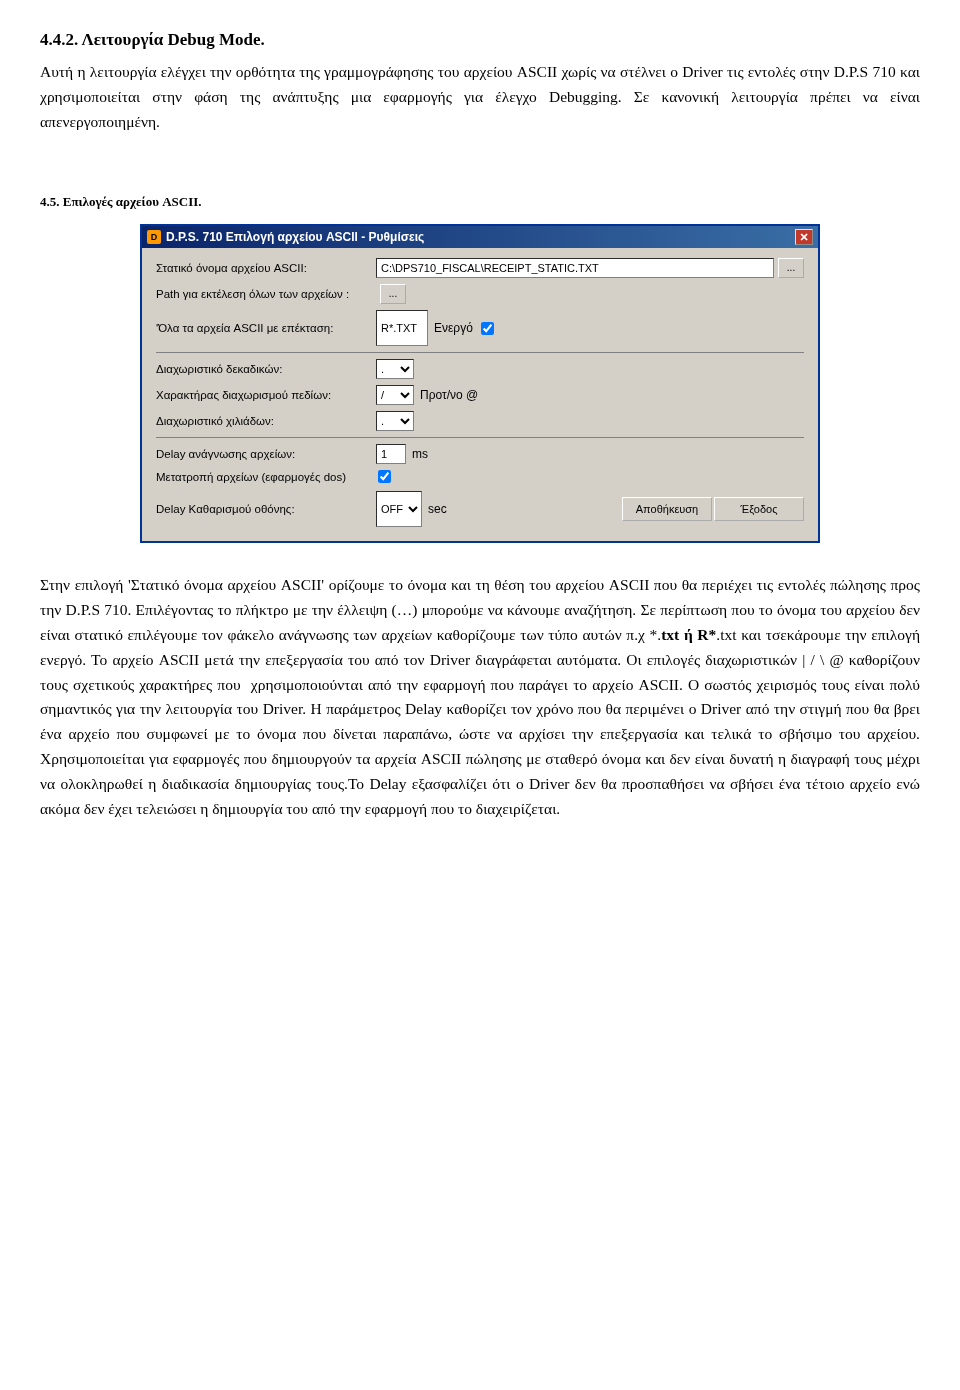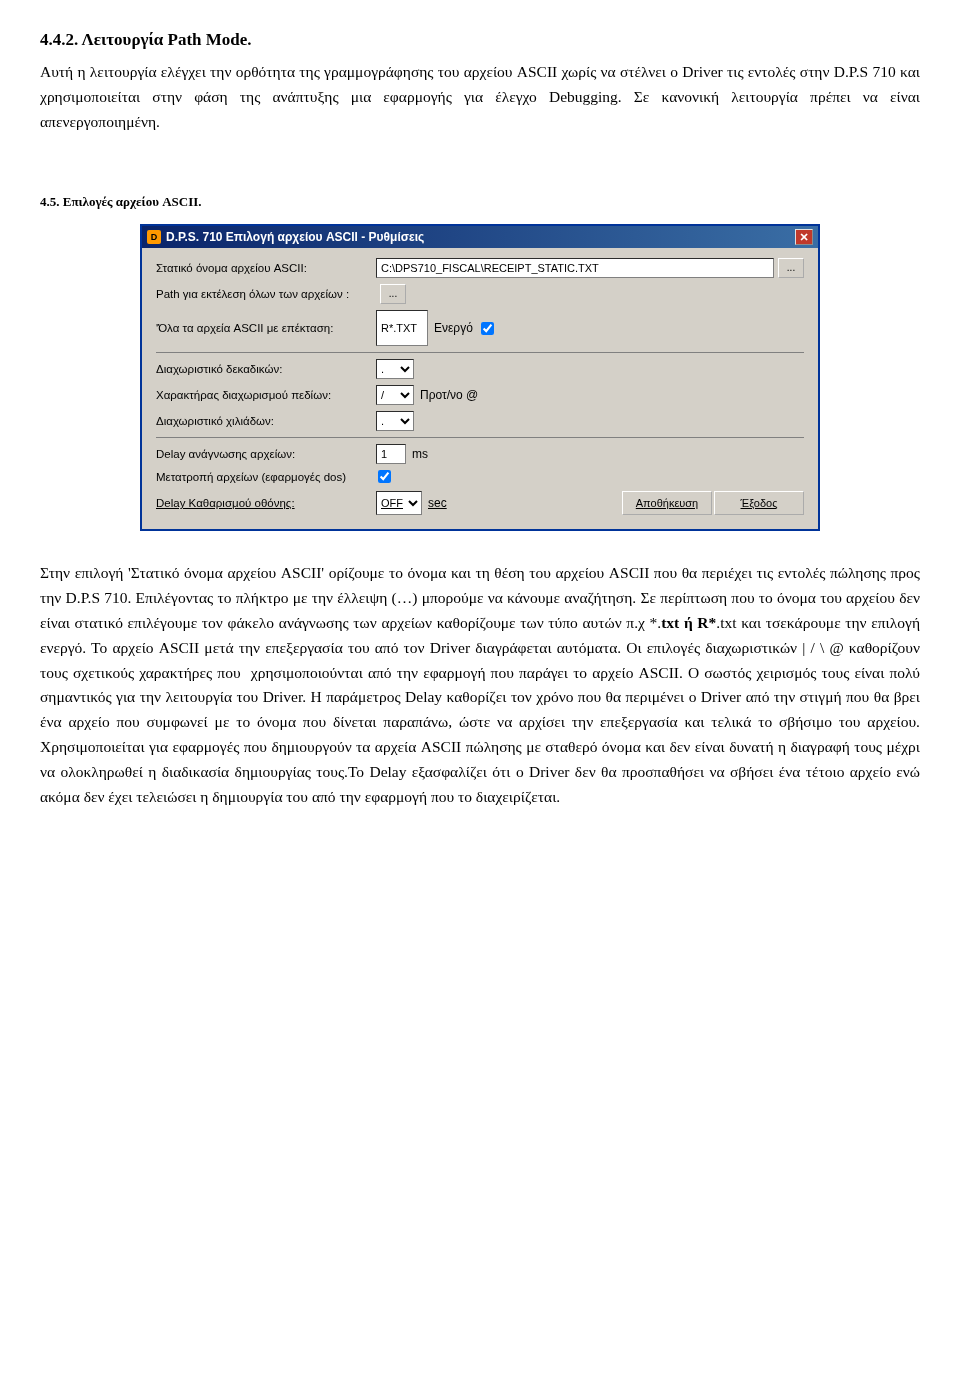--- a/index.html
+++ b/index.html
@@ -159,32 +159,32 @@
       cursor: pointer;
       text-align: center;
     }
     .dialog-delay-row {
       display: flex;
       align-items: center;
       gap: 6px;
     }
     .dialog-off-dropdown {
       width: 46px;
-      height: 24px;
+      height: 36px;
       border: 1px inset #808080;
       background: #fff;
       font-size: 11px;
     }
 
     .bold-text { font-weight: bold; }
   </style>
 </head>
 <body>
 
-<p class="section-heading">4.4.2.  Λειτουργία Path Mode.</p>
+<p class="section-heading">4.4.2.  Λειτουργία Debug Mode.</p>
 <p class="body-text">Αυτή η λειτουργία ελέγχει την ορθότητα της γραμμογράφησης του αρχείου ASCII χωρίς να στέλνει ο Driver τις εντολές στην D.P.S 710  και χρησιμοποιείται στην φάση της ανάπτυξης μια εφαρμογής για έλεγχο Debugging. Σε κανονική λειτουργία πρέπει να είναι απενεργοποιημένη.</p>
 
 <div class="spacer"></div>
 
 <p class="section-title">4.5. Επιλογές αρχείου ASCII.</p>
 
 <div class="dialog-outer">
 
   <div class="dialog-titlebar">
     <div class="dialog-titlebar-left">
@@ -250,21 +250,21 @@
         <input class="dialog-input-tiny" type="text" value="1" style="">
         <span>ms</span>
       </div>
     </div>
 
     <div class="dialog-row">
       <span class="dialog-label">Μετατροπή αρχείων (εφαρμογές dos)</span>
       <input type="checkbox" class="dialog-checkbox" checked="" style="">
     </div>
 
-    <div style="display:flex; align-items:center; justify-content:space-between; margin-top:8px;text-decoration:underline;">
+    <div style="display:flex; align-items:center; justify-content:space-between; margin-top:8px;">
       <div class="dialog-row" style="margin-bottom:0;">
         <span class="dialog-label">Delay Καθαρισμού οθόνης:</span>
         <div class="dialog-delay-row">
           <select class="dialog-off-dropdown">
             <option>OFF</option>
           </select>
           <span>sec</span>
         </div>
       </div>
       <div style="display:flex; gap:2px;">

